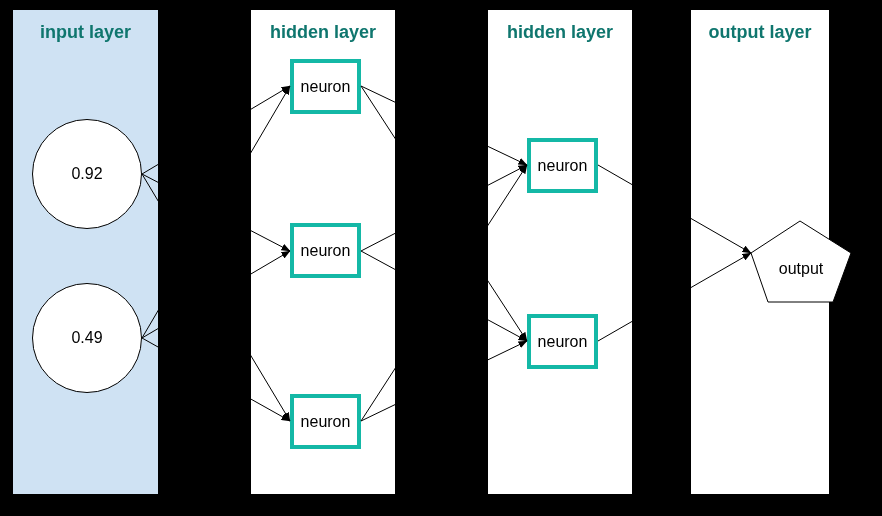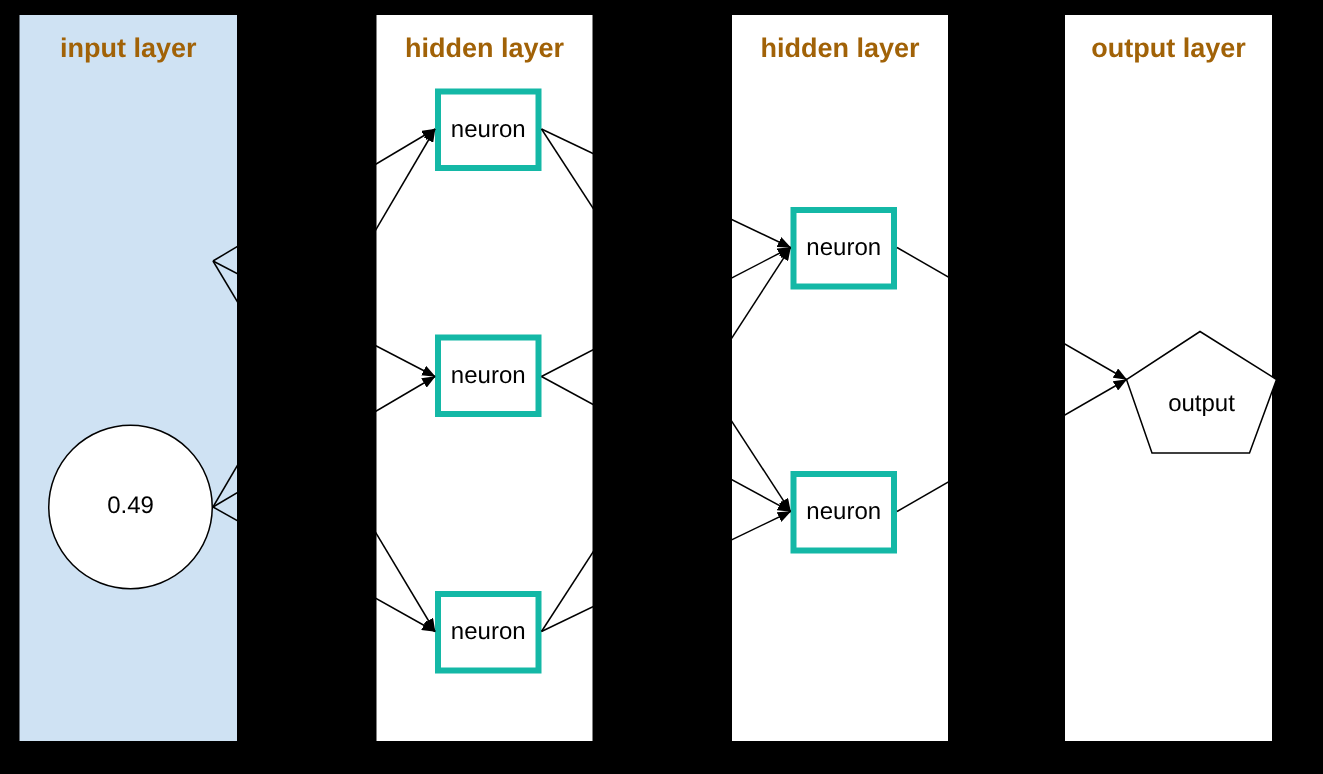--- a/index.html
+++ b/index.html
@@ -18,28 +18,28 @@
   }
   .panel {
     position: absolute;
     top: 10px;
     height: 484px;
     background: #ffffff;
   }
   .panel.input  { left: 13px;  width: 145px; background: #cfe2f3; }
   .panel.h1     { left: 251px; width: 144px; }
   .panel.h2     { left: 488px; width: 144px; }
-  .panel.output { left: 710px; width: 138px; }
+  .panel.output { left: 691px; width: 138px; }
   .title {
     margin: 0;
     padding-top: 12px;
     text-align: center;
     font-size: 18px;
     font-weight: bold;
-    color: #a16207;
+    color: #0f766e;
   }
   .node-circle {
     position: absolute;
     width: 110px;
     height: 110px;
     box-sizing: border-box;
     border: 1px solid #000000;
     border-radius: 50%;
     background: #ffffff;
     display: flex;
@@ -83,20 +83,23 @@
     text-anchor: middle;
   }
 </style>
 </head>
 <body>
 
 <div class="canvas">
 
   <section class="panel input">
     <h2 class="title">input layer</h2>
+    <div class="node-circle" style="left:19px; top:109px;">
+      <span>0.92</span>
+    </div>
     <div class="node-circle" style="left:19px; top:273px;">
       <span>0.49</span>
     </div>
   </section>
 
   <section class="panel h1">
     <h2 class="title">hidden layer</h2>
     <div class="node-rect" style="left:39px; top:49px;">
       <span>neuron</span>
     </div>

